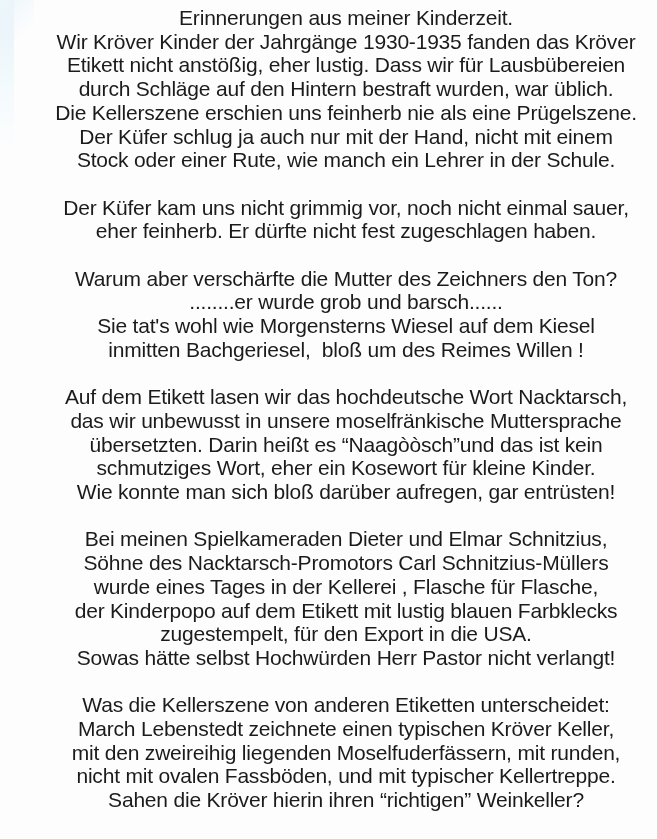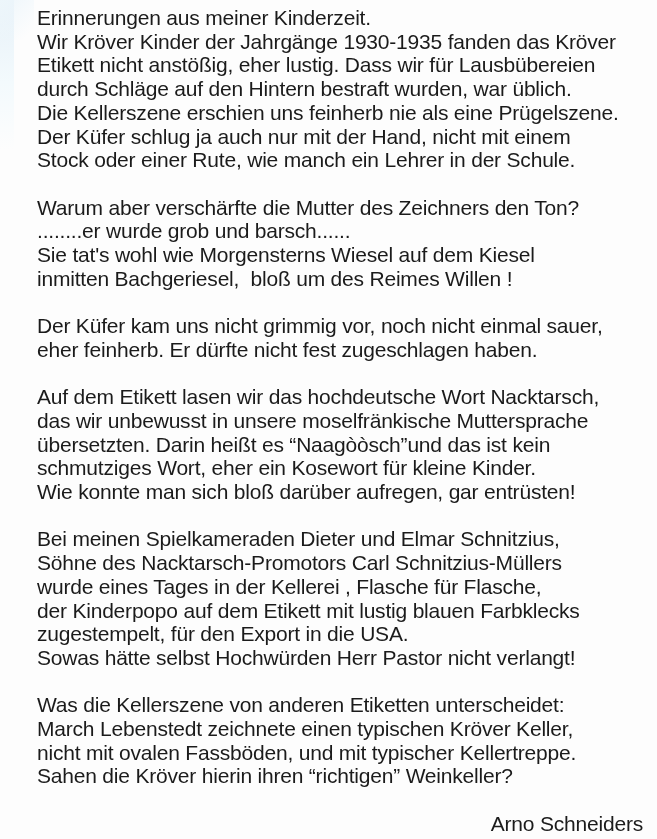--- a/index.html
+++ b/index.html
@@ -44,20 +44,21 @@
     letter-spacing: -0.2px;
   }
   .para {
     margin: 0 0 23.7px 0;
   }
   .para:last-of-type {
     margin-bottom: 0;
   }
   .line {
     white-space: pre;
+    text-align: center;
   }
   .signature {
     text-align: right;
     padding-right: 12px;
     white-space: pre;
   }
 </style>
 </head>
 <body>
 
@@ -69,45 +70,46 @@
     <div class="para">
         <div class="line">Erinnerungen aus meiner Kinderzeit.</div>
         <div class="line">Wir Kröver Kinder der Jahrgänge 1930-1935 fanden das Kröver</div>
         <div class="line">Etikett nicht anstößig, eher lustig. Dass wir für Lausbübereien</div>
         <div class="line">durch Schläge auf den Hintern bestraft wurden, war üblich.</div>
         <div class="line">Die Kellerszene erschien uns feinherb nie als eine Prügelszene.</div>
         <div class="line">Der Küfer schlug ja auch nur mit der Hand, nicht mit einem</div>
         <div class="line">Stock oder einer Rute, wie manch ein Lehrer in der Schule.</div>
       </div>
       <div class="para">
+        <div class="line">Der Küfer kam uns nicht grimmig vor, noch nicht einmal sauer,</div>
+        <div class="line">eher feinherb. Er dürfte nicht fest zugeschlagen haben.</div>
+      </div>
+      <div class="para">
         <div class="line">Warum aber verschärfte die Mutter des Zeichners den Ton?</div>
         <div class="line">........er wurde grob und barsch......</div>
         <div class="line">Sie tat's wohl wie Morgensterns Wiesel auf dem Kiesel</div>
         <div class="line">inmitten Bachgeriesel,  bloß um des Reimes Willen !</div>
-      </div>
-      <div class="para">
-        <div class="line">Der Küfer kam uns nicht grimmig vor, noch nicht einmal sauer,</div>
-        <div class="line">eher feinherb. Er dürfte nicht fest zugeschlagen haben.</div>
       </div>
       <div class="para">
         <div class="line">Auf dem Etikett lasen wir das hochdeutsche Wort Nacktarsch,</div>
         <div class="line">das wir unbewusst in unsere moselfränkische Muttersprache</div>
         <div class="line">übersetzten. Darin heißt es “Naagòòsch”und das ist kein</div>
         <div class="line">schmutziges Wort, eher ein Kosewort für kleine Kinder.</div>
         <div class="line">Wie konnte man sich bloß darüber aufregen, gar entrüsten!</div>
       </div>
       <div class="para">
         <div class="line">Bei meinen Spielkameraden Dieter und Elmar Schnitzius,</div>
         <div class="line">Söhne des Nacktarsch-Promotors Carl Schnitzius-Müllers</div>
         <div class="line">wurde eines Tages in der Kellerei , Flasche für Flasche,</div>
         <div class="line">der Kinderpopo auf dem Etikett mit lustig blauen Farbklecks</div>
         <div class="line">zugestempelt, für den Export in die USA.</div>
         <div class="line">Sowas hätte selbst Hochwürden Herr Pastor nicht verlangt!</div>
       </div>
       <div class="para">
         <div class="line">Was die Kellerszene von anderen Etiketten unterscheidet:</div>
         <div class="line">March Lebenstedt zeichnete einen typischen Kröver Keller,</div>
+        <div class="line">mit den zweireihig liegenden Moselfuderfässern, mit runden,</div>
         <div class="line">nicht mit ovalen Fassböden, und mit typischer Kellertreppe.</div>
         <div class="line">Sahen die Kröver hierin ihren “richtigen” Weinkeller?</div>
       </div>
       <div class="signature">Arno Schneiders</div>
   </div>
 </div>
 
 </body></html>

